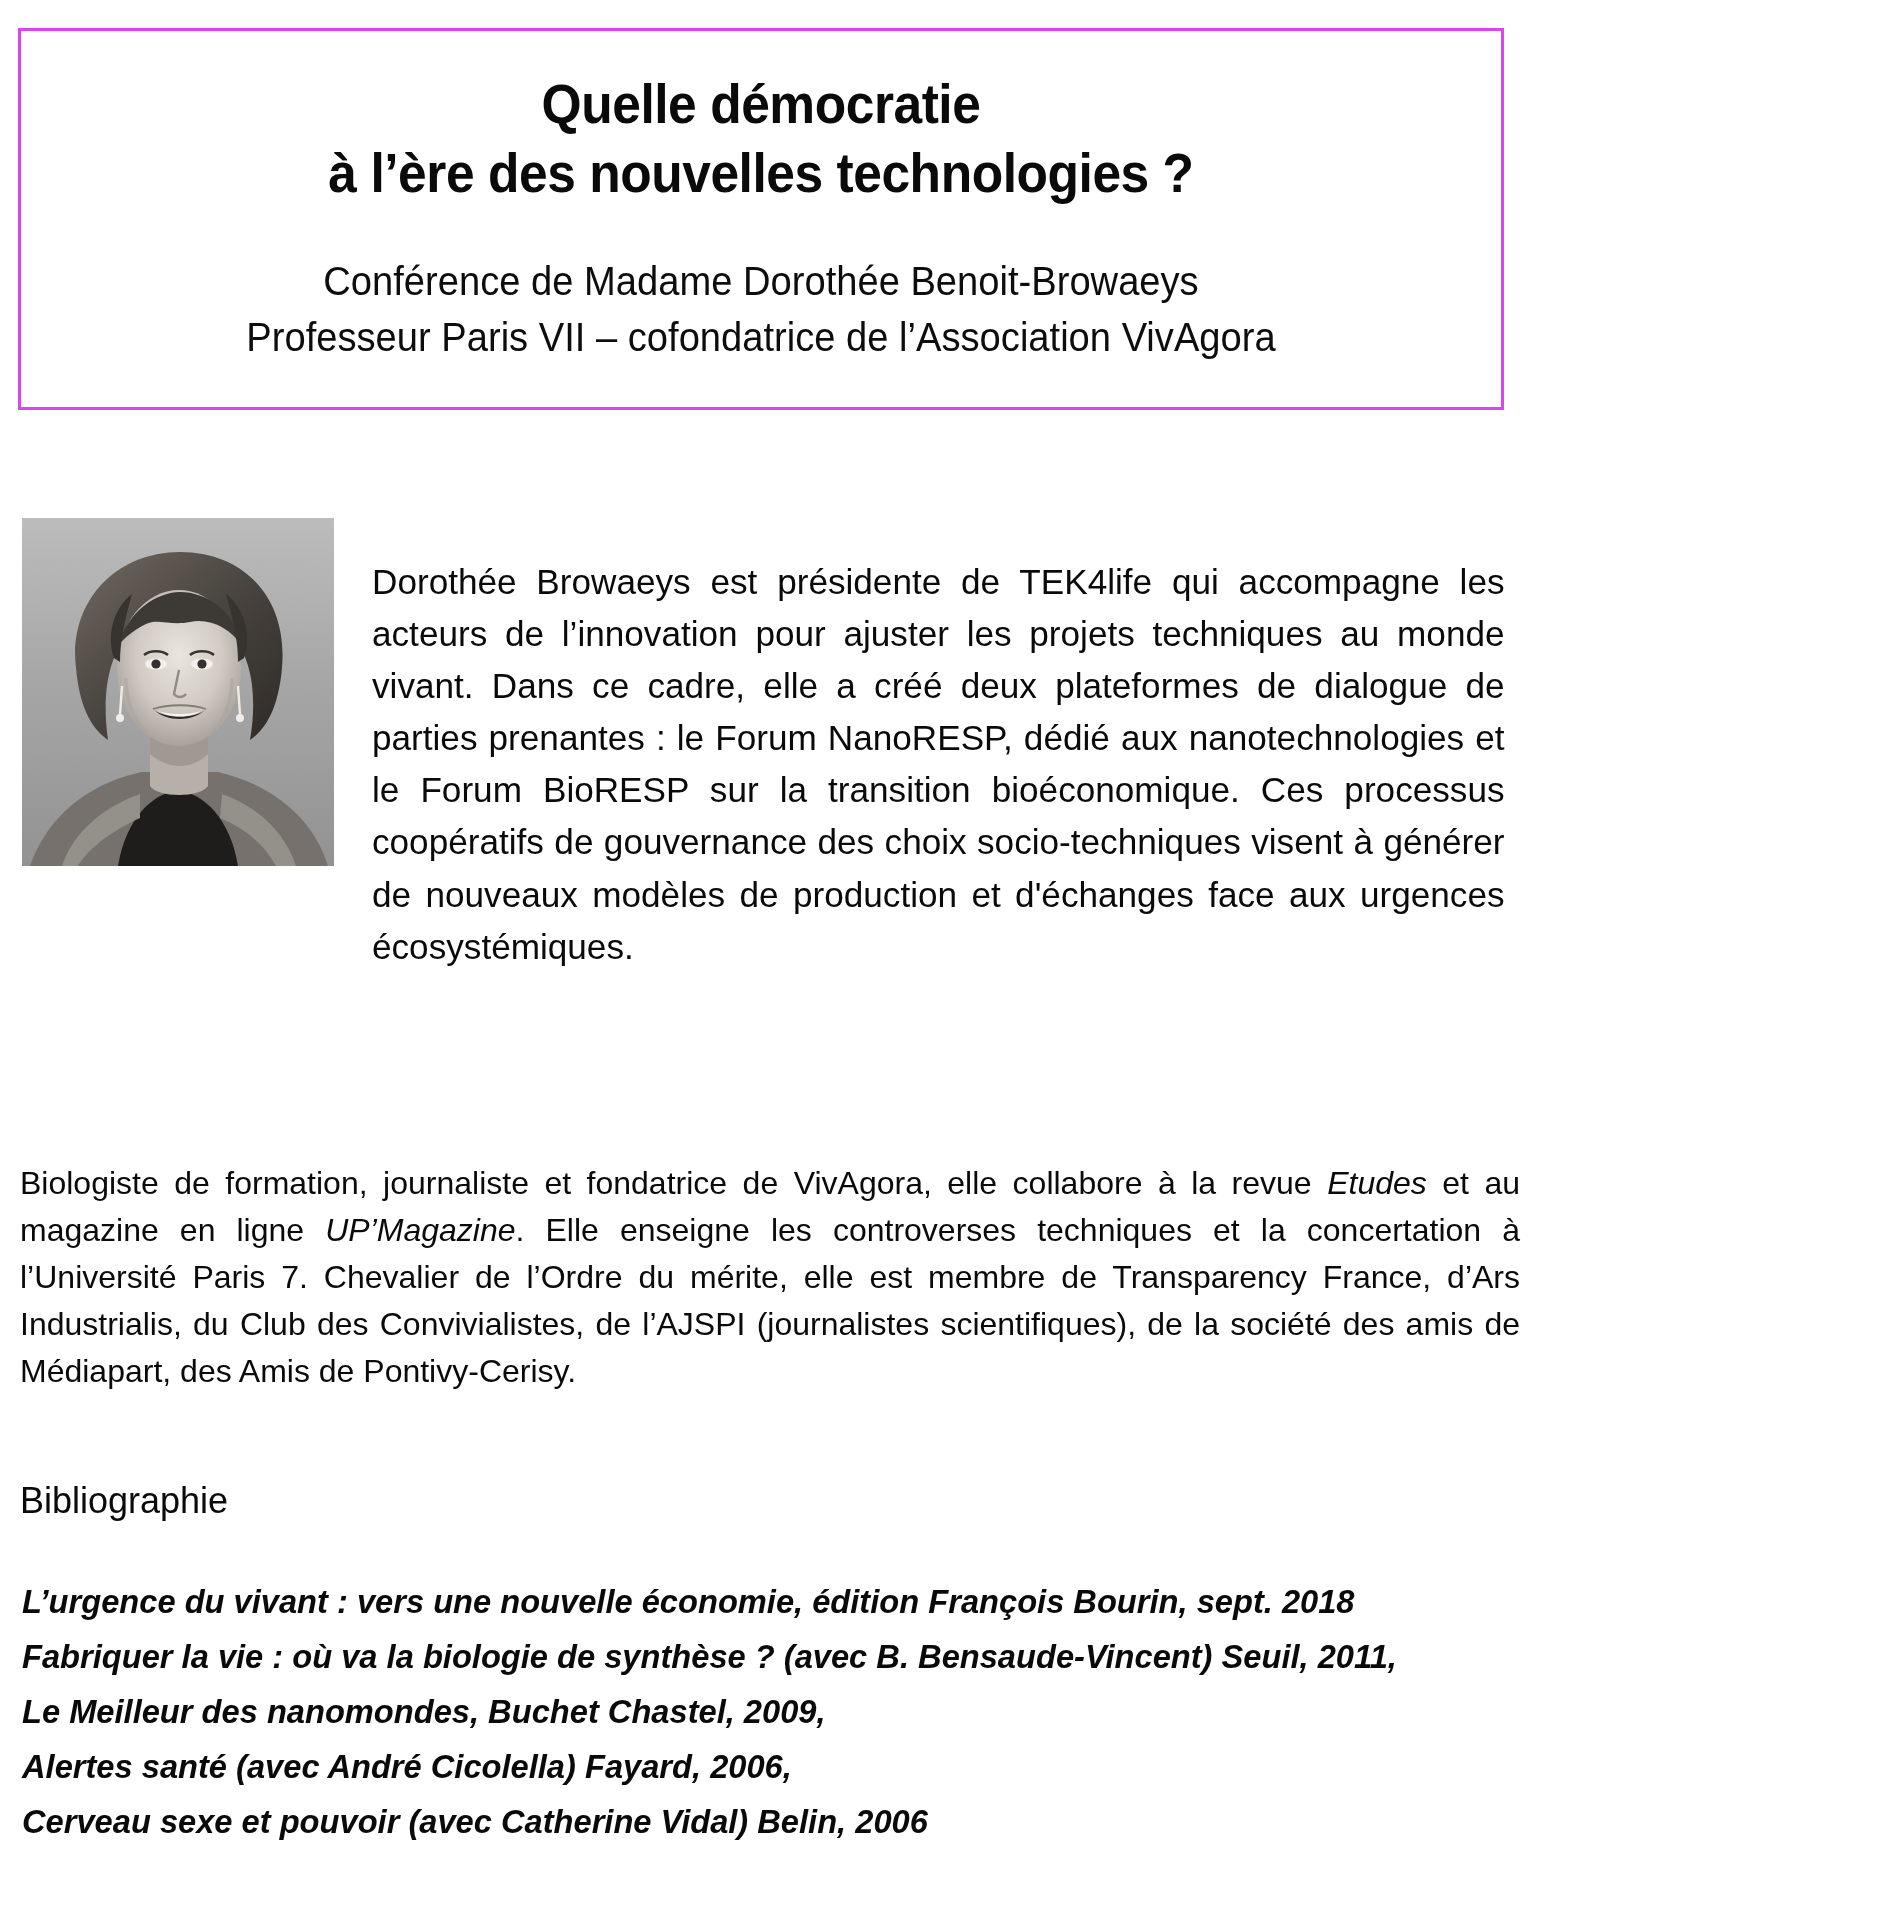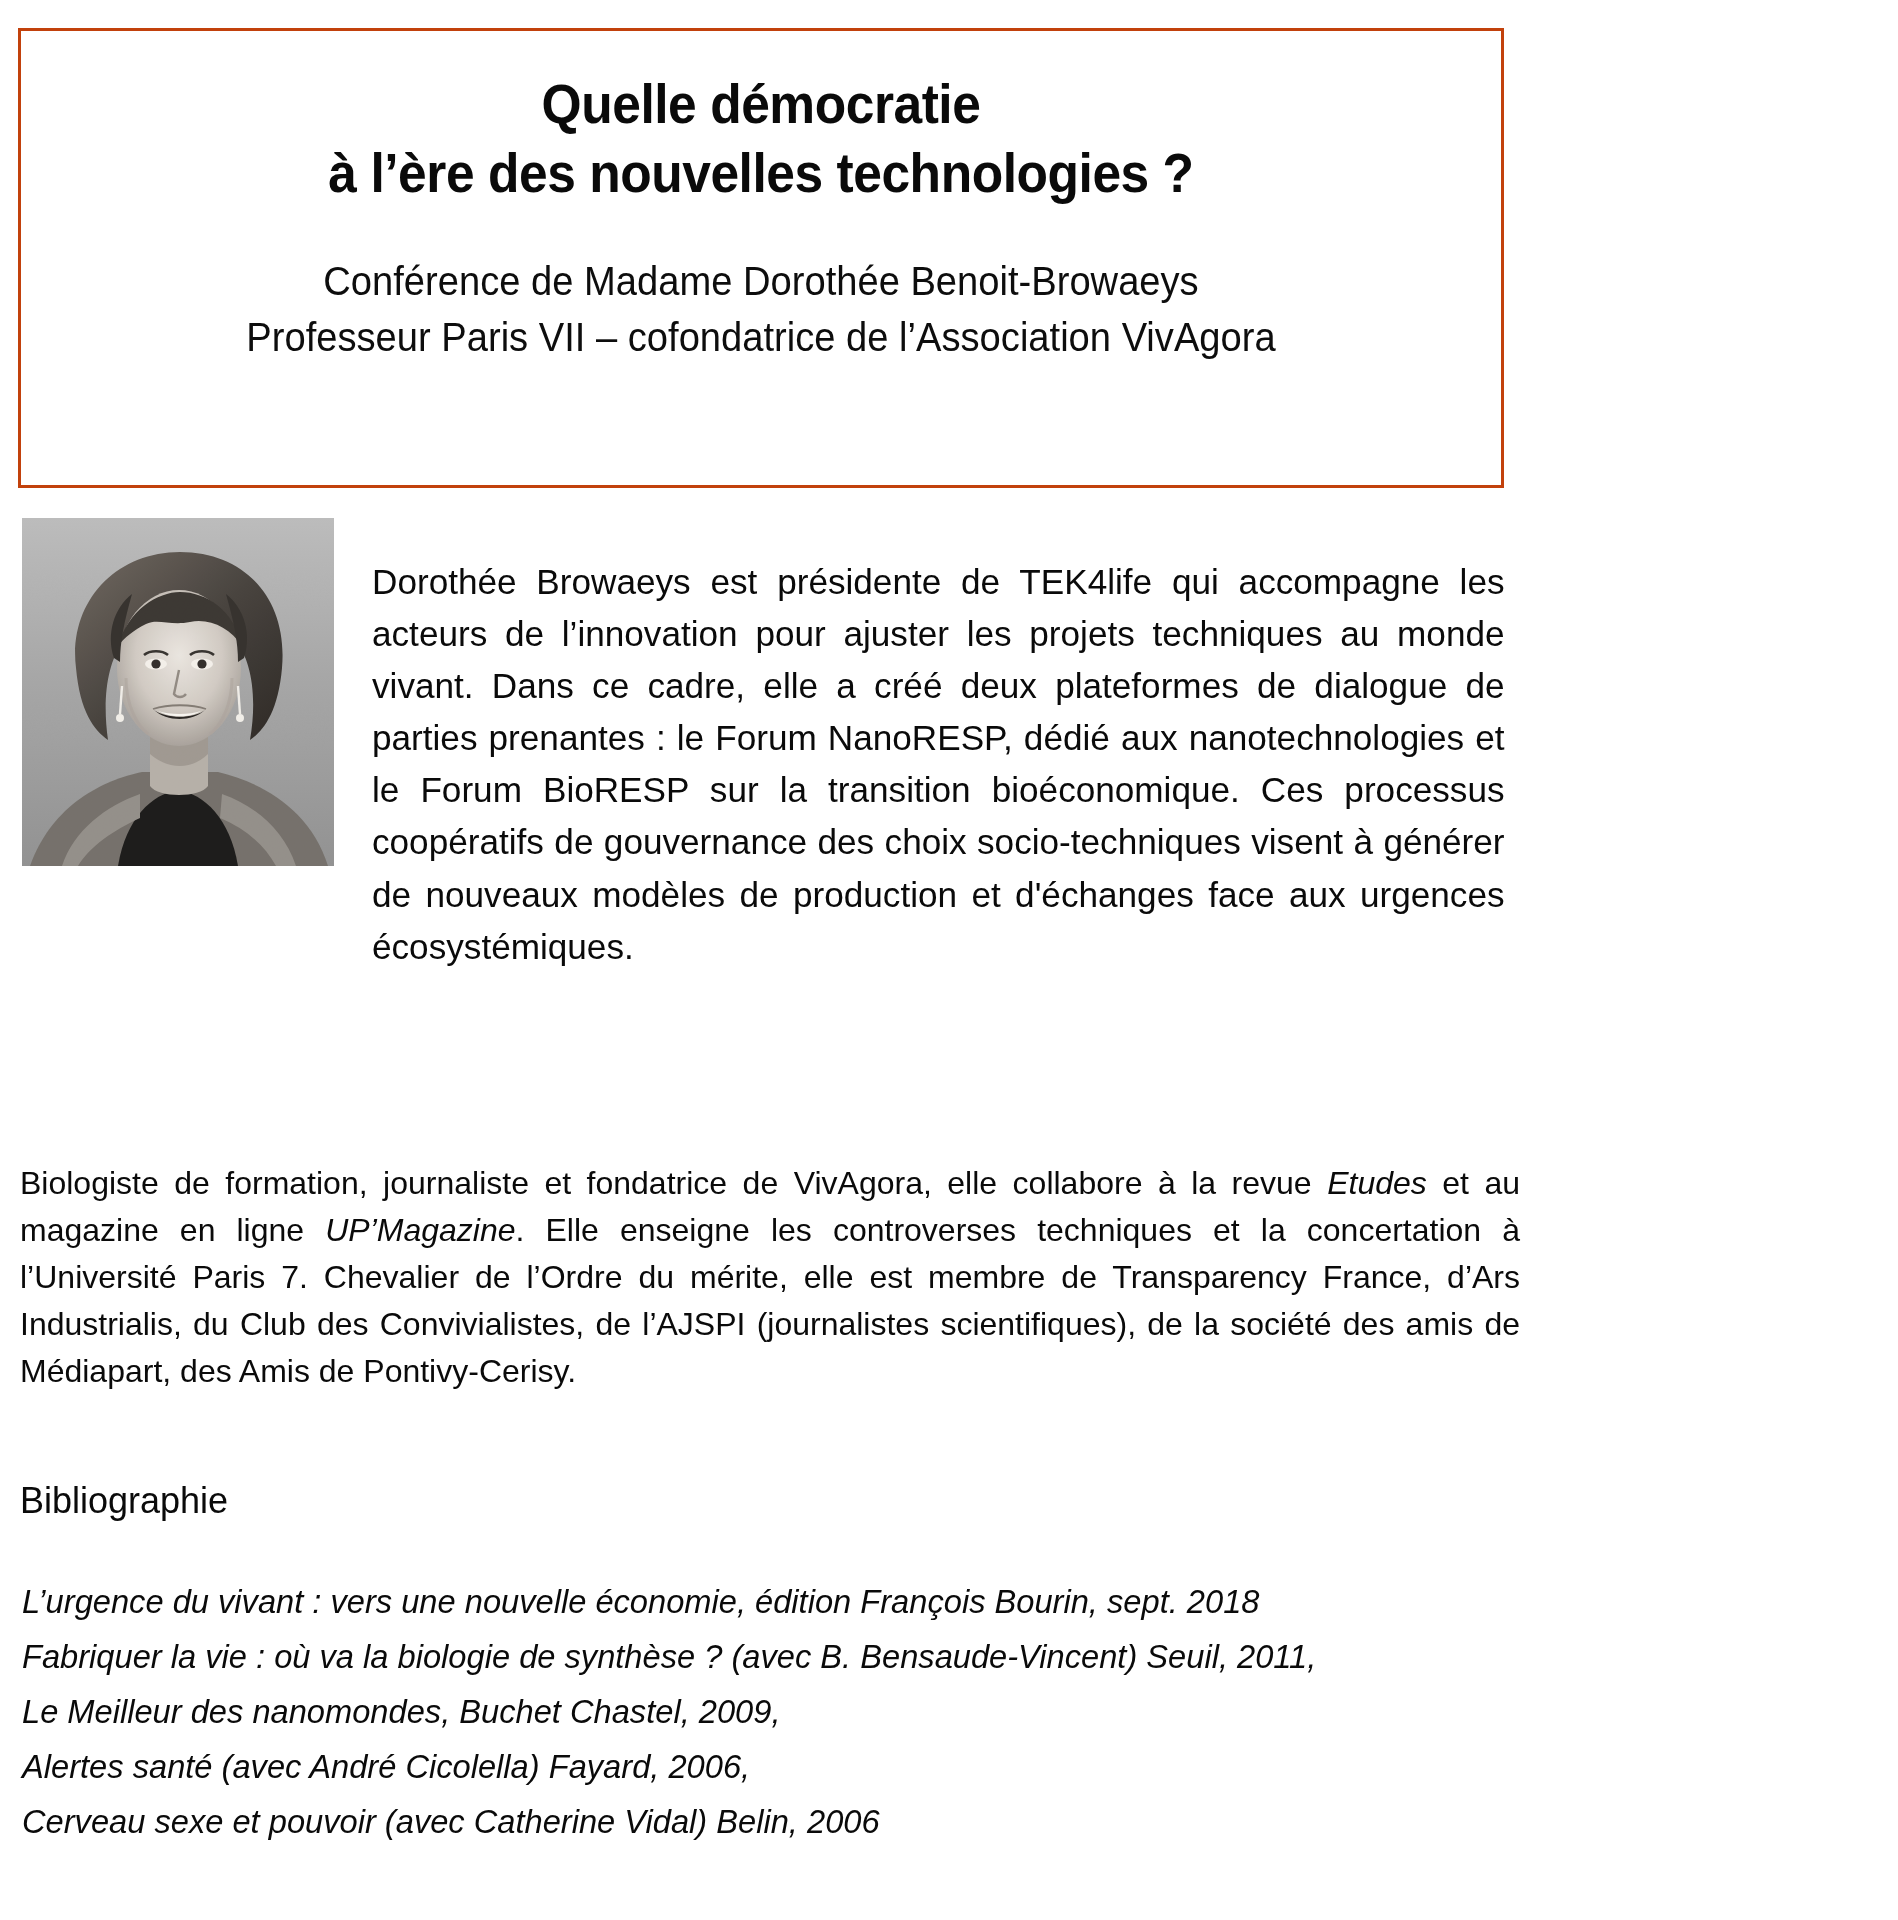--- a/index.html
+++ b/index.html
@@ -23,22 +23,22 @@
     box-sizing: border-box;
     padding: 0;
   }
 
   
   .title-box {
     position: absolute;
     left: 18px;
     top: 28px;
     width: 1486px;
-    height: 460px;
-    border: 3px solid #c2410c;
+    height: 382px;
+    border: 3px solid #d946ef;
     box-sizing: border-box;
     background: #ffffff;
   }
 
   .title-main {
     text-align: center;
     font-weight: 900;
     font-size: 56px;
     line-height: 1.24;
     letter-spacing: -0.5px;
@@ -117,21 +117,21 @@
     text-decoration-thickness: 3px;
   }
 
   .biblio-list {
     position: absolute;
     left: 22px;
     top: 1574px;
     width: 1760px;
     font-size: 34px;
     font-style: italic;
-    font-weight: 400;
+    font-weight: 700;
     line-height: 1.62;
     color: #0a0a0a;
   }
   .biblio-list .biblio-item {
     display: block;
     white-space: nowrap;
     transform: scaleX(0.96);
     transform-origin: left center;
   }
 

